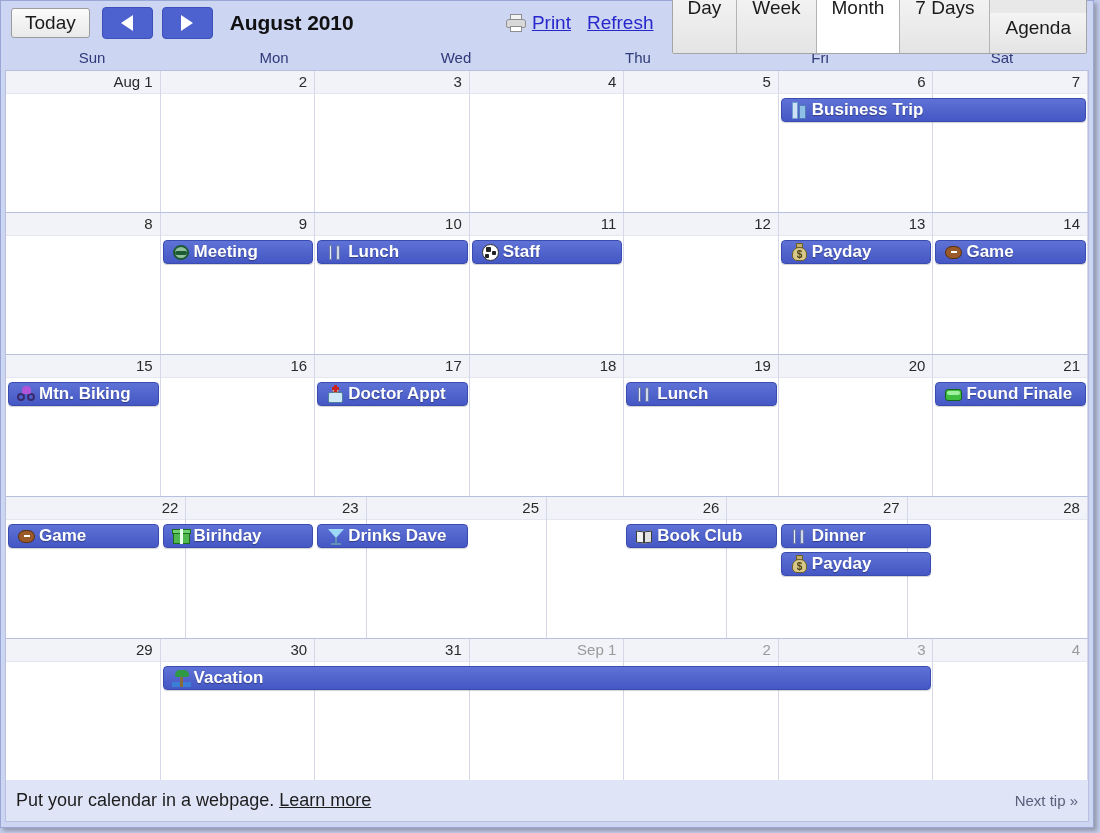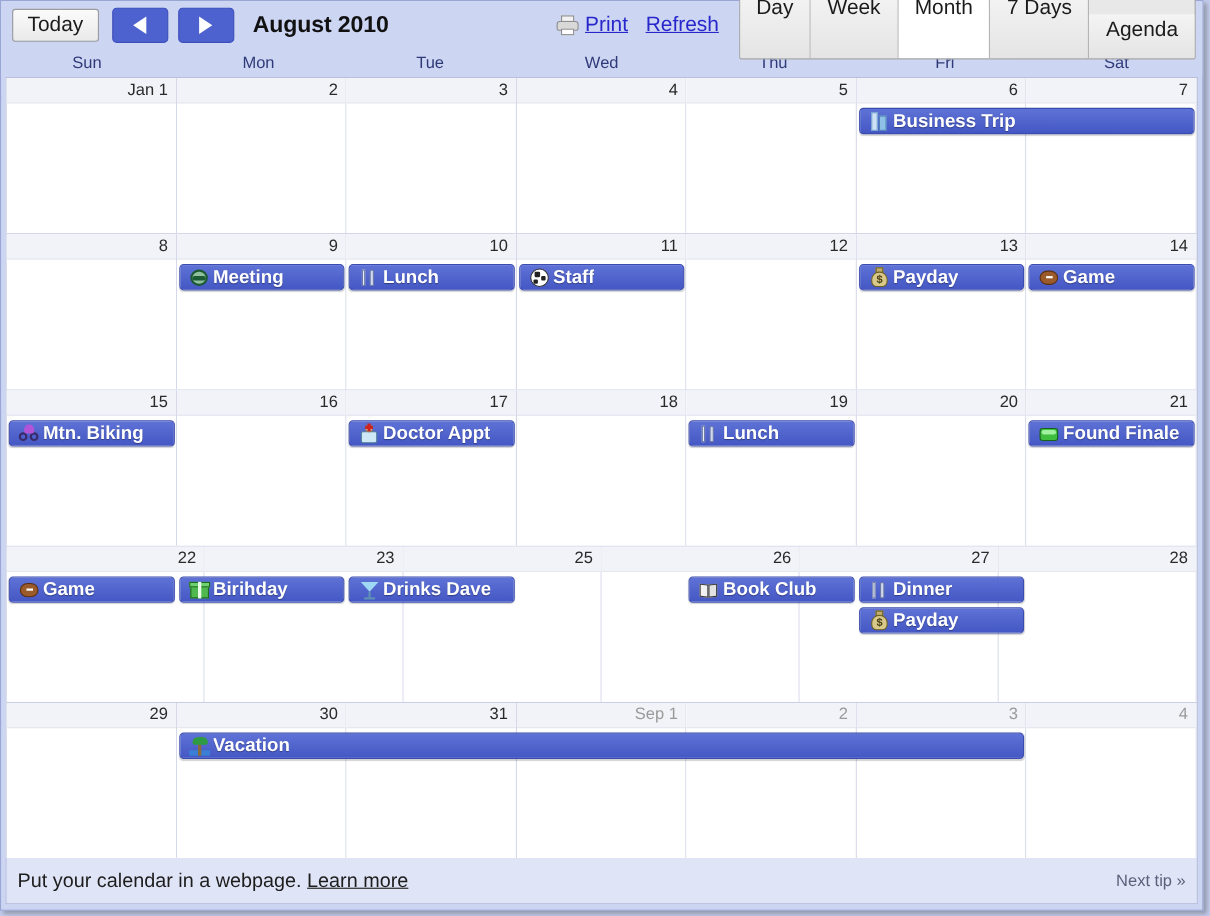--- a/index.html
+++ b/index.html
@@ -367,31 +367,30 @@
           <div class="viewtab active">Month</div>
           <div class="viewtab">7 Days</div>
           <div class="viewtab">Agenda</div>
         </div>
       </div>
     </div>
 
     <div class="weekdays">
       <div class="weekday">Sun</div>
       <div class="weekday">Mon</div>
-      <div class="weekday">Tue</div>
       <div class="weekday">Wed</div>
       <div class="weekday">Thu</div>
       <div class="weekday">Fri</div>
       <div class="weekday">Sat</div>
     </div>
 
     <div class="grid" id="month-grid">
         <div class="week">
           <div class="daycell">
-            <div class="datebar"><span class="datenum">Jan 1</span></div>
+            <div class="datebar"><span class="datenum">Aug 1</span></div>
           </div>
           <div class="daycell">
             <div class="datebar"><span class="datenum">2</span></div>
           </div>
           <div class="daycell">
             <div class="datebar"><span class="datenum">3</span></div>
           </div>
           <div class="daycell">
             <div class="datebar"><span class="datenum">4</span></div>
           </div>

